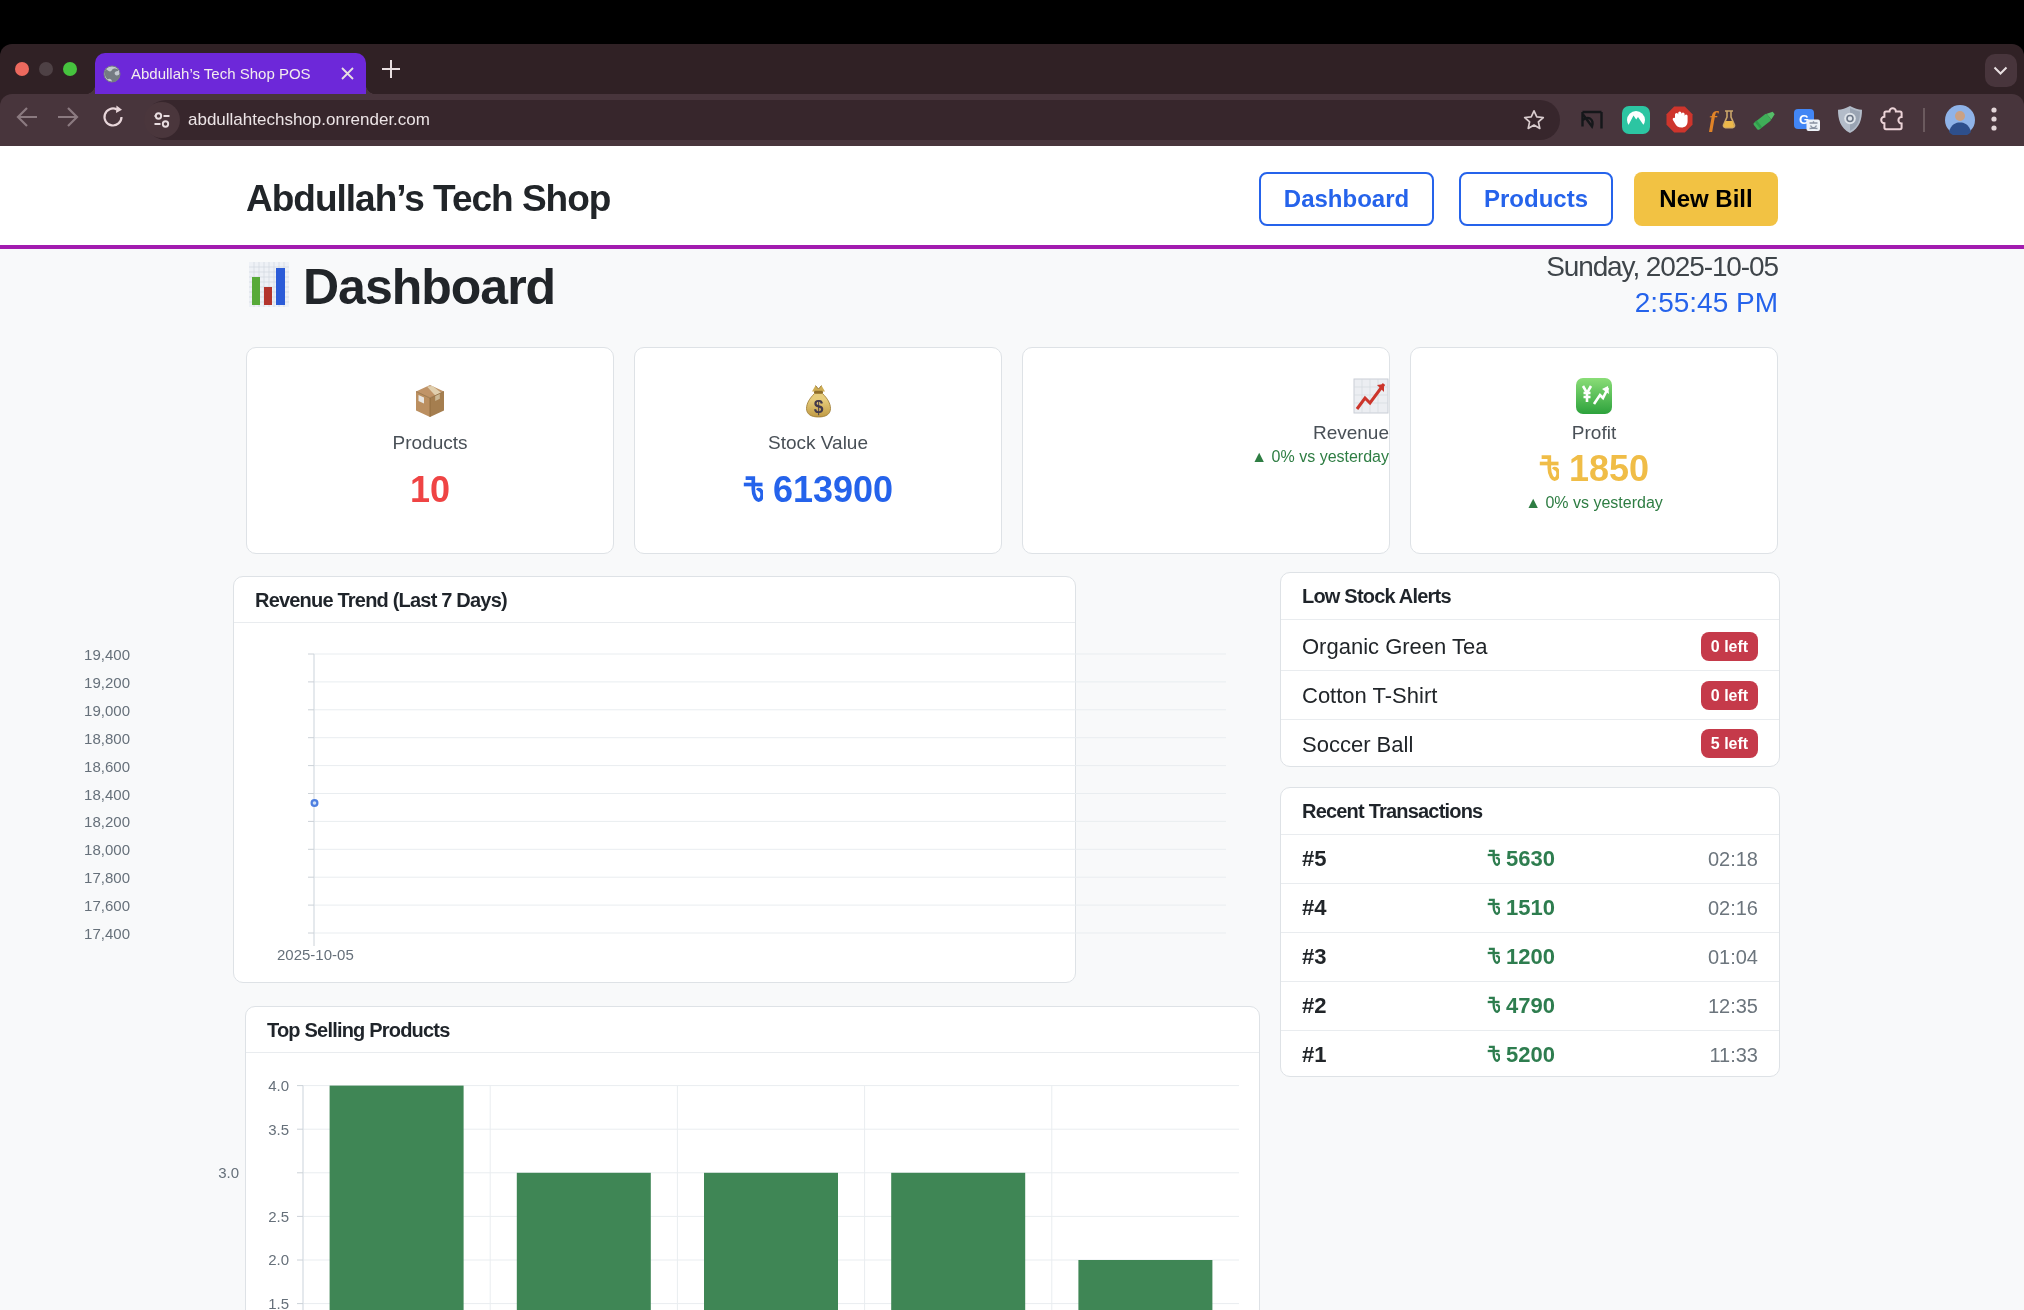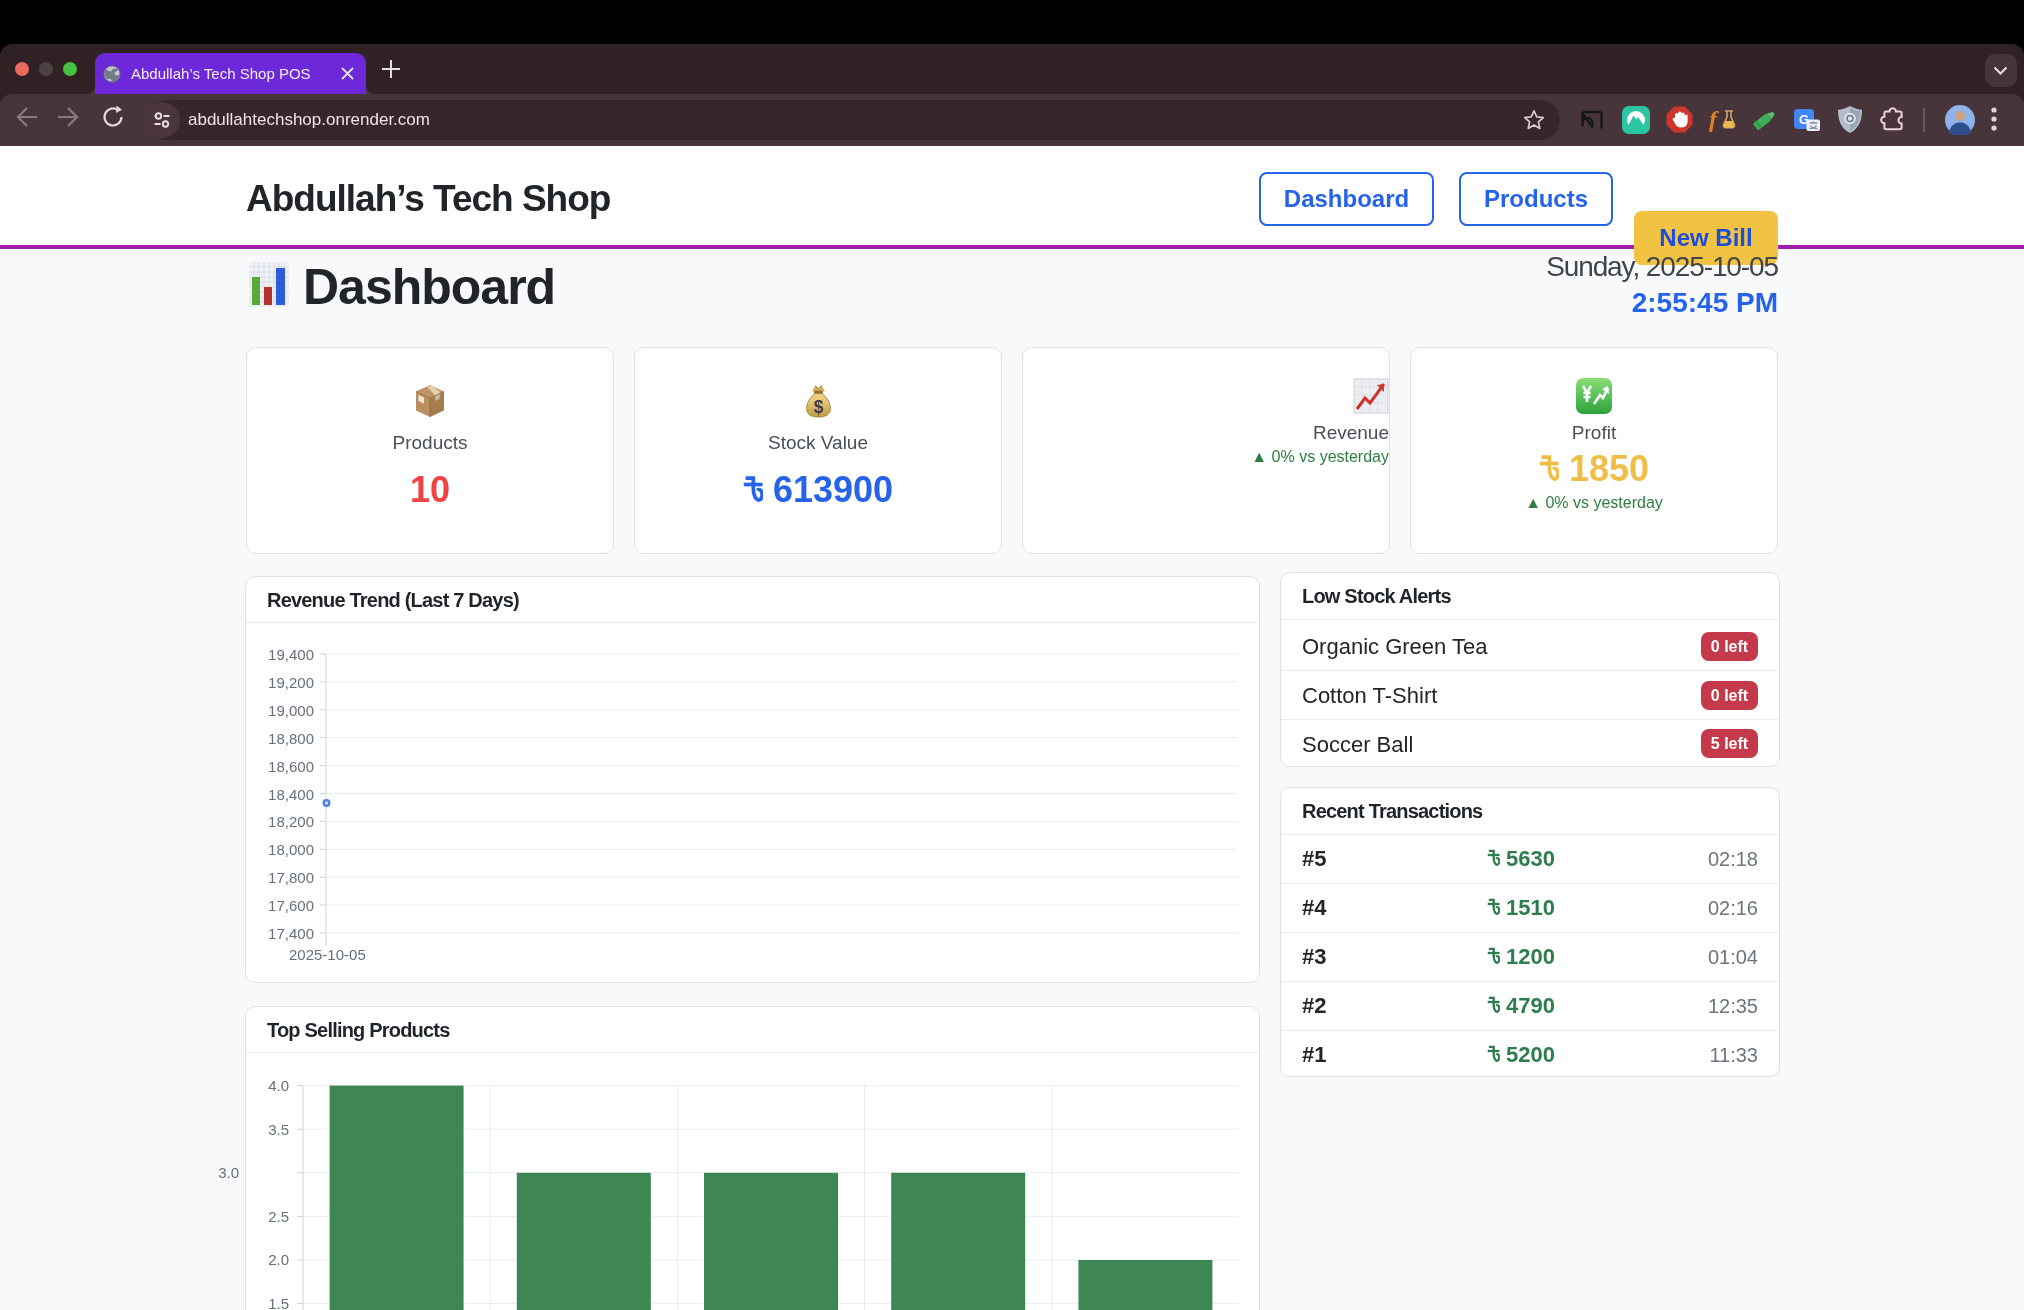--- a/index.html
+++ b/index.html
@@ -25,21 +25,21 @@
   background:#f8f9fa; overflow:hidden; }
 #phead { position:absolute; left:0; top:0; width:2024px; height:103px;
   background:#fff; border-bottom:4px solid #a21caf; }
 #shopname { position:absolute; left:246px; top:32px; font-size:37px; letter-spacing:-1px; font-weight:bold; color:#212529; }
 .btn { position:absolute; top:26px; height:54px; border-radius:8px;
   font-weight:bold; font-size:24px; text-align:center; }
 .btn.outline { background:#fff; border:2px solid #2563eb; color:#2563eb; }
 #h1row { position:absolute; left:0; top:103px; width:2024px; }
 #h1 { position:absolute; left:303px; top:9px; font-size:50px; letter-spacing:-1px; font-weight:bold; color:#212529; }
 #dateline { position:absolute; right:246px; top:2px; font-size:28px; letter-spacing:-1.1px; color:#3f454a; }
-#timeline { position:absolute; right:246px; top:38px; font-size:28px; font-weight:bold; color:#2563eb; }
+#timeline { position:absolute; right:246px; top:38px; font-size:28px; font-weight:normal; color:#2563eb; }
 .card { position:absolute; background:#fff; border:1px solid #dee2e6; border-radius:10px; }
 .stat { top:201px; width:368px; height:207px; text-align:center; }
 .stat .lbl { font-size:19px; color:#495057; margin-top:6px; }
 .stat .val { font-size:36px; font-weight:bold; margin-top:4px; }
 .s2 .val { margin-top:15px; }
 .stat .delta { font-size:16px; color:#2e7d43; margin-top:4px; }
 .cardtitle { position:absolute; left:21px; top:0; height:45px; line-height:47px;
   font-size:20px; letter-spacing:-0.8px; font-weight:bold; color:#1f242a; }
 .carddiv { position:absolute; left:0; top:45px; width:100%; border-top:1px solid #e9ecef; }
 .rowline { position:absolute; left:0; width:100%; border-top:1px solid #e9ecef; }
@@ -164,21 +164,21 @@
           <circle cx="3" cy="12" r="2.6"></circle>
           <circle cx="3" cy="21" r="2.6"></circle>
     </svg>
   </div>
 </div>
 <div id="page">
   <div id="phead">
     <div id="shopname">Abdullah’s Tech Shop</div>
     <div class="btn outline" style="left:1259px; width:175px; line-height:50px;">Dashboard</div>
     <div class="btn outline" style="left:1459px; width:154px; line-height:50px;">Products</div>
-    <div class="btn" style="left:1634px; width:144px; line-height:54px; background:#f2c243; color:#1d4ed8;margin-top:39px;">New Bill</div>
+    <div class="btn" style="left:1634px; width:144px; line-height:54px; background:#f2c243; color:#000000;">New Bill</div>
   </div>
   <div id="h1row">
     <svg style="position:absolute;left:249px;top:13px" width="40" height="45" viewBox="0 0 40 45">
       <rect x="0" y="0" width="40" height="45" fill="#eef1f6"></rect>
       <g stroke="#ccd4de" stroke-width="0.6">
         <path d="M0 5h40M0 10h40M0 15h40M0 20h40M0 25h40M0 30h40M0 35h40M0 40h40M5 0v45M10 0v45M15 0v45M20 0v45M25 0v45M30 0v45M35 0v45"></path>
       </g>
       <rect x="3" y="15" width="8" height="28" fill="#57aa39"></rect>
       <rect x="15" y="25" width="8" height="18" fill="#b3342c"></rect>
       <rect x="27" y="6" width="9" height="37" fill="#2c5cd8"></rect>
@@ -257,21 +257,21 @@
       </svg>
     </div>
     <div class="lbl">Profit</div>
     <div class="val" style="color:#f0bd47;"><svg class="taka" width="20" height="27" viewBox="0 0 32 44" fill="none" stroke="#f0bd47" stroke-width="6">
             <path d="M4 5 H16.5 M16.5 2 V23 C16.5 35.5 22.5 42 26.5 40.5 C30.5 39 31.8 32.5 30.3 28 C29 24 25 22.5 23 25"></path>
             <path d="M1 15.5 H31.5"></path>
           </svg> 1850</div>
     <div class="delta">▲ 0% vs yesterday</div>
   </div>
 
-  <div class="card" style="left:245px; top:430px; width:1015px; height:407px;">
+  <div class="card" style="left:233px; top:430px; width:843px; height:407px;">
     <div class="cardtitle">Revenue Trend (Last 7 Days)</div>
     <div class="carddiv"></div>
     <svg width="1013" height="405" viewBox="0 0 1013 405" style="position:absolute;left:0;top:0;">
       <g stroke="#e9edf0" stroke-width="1">
         <path d="M80 77 H992 M80 104.9 H992 M80 132.8 H992 M80 160.7 H992 M80 188.6 H992 M80 216.5 H992 M80 244.4 H992 M80 272.3 H992 M80 300.2 H992 M80 328.1 H992 M80 356 H992"></path>
       </g>
       <path d="M80 77 V363" stroke="#dde2e7" stroke-width="1.5"></path>
       <g stroke="#ccd2d8" stroke-width="1">
             <path d="M74 77 H80 M74 104.9 H80 M74 132.8 H80 M74 160.7 H80 M74 188.6 H80 M74 216.5 H80 M74 244.4 H80 M74 272.3 H80 M74 300.2 H80 M74 328.1 H80 M74 356 H80 M80 363 V369"></path>
           </g>

